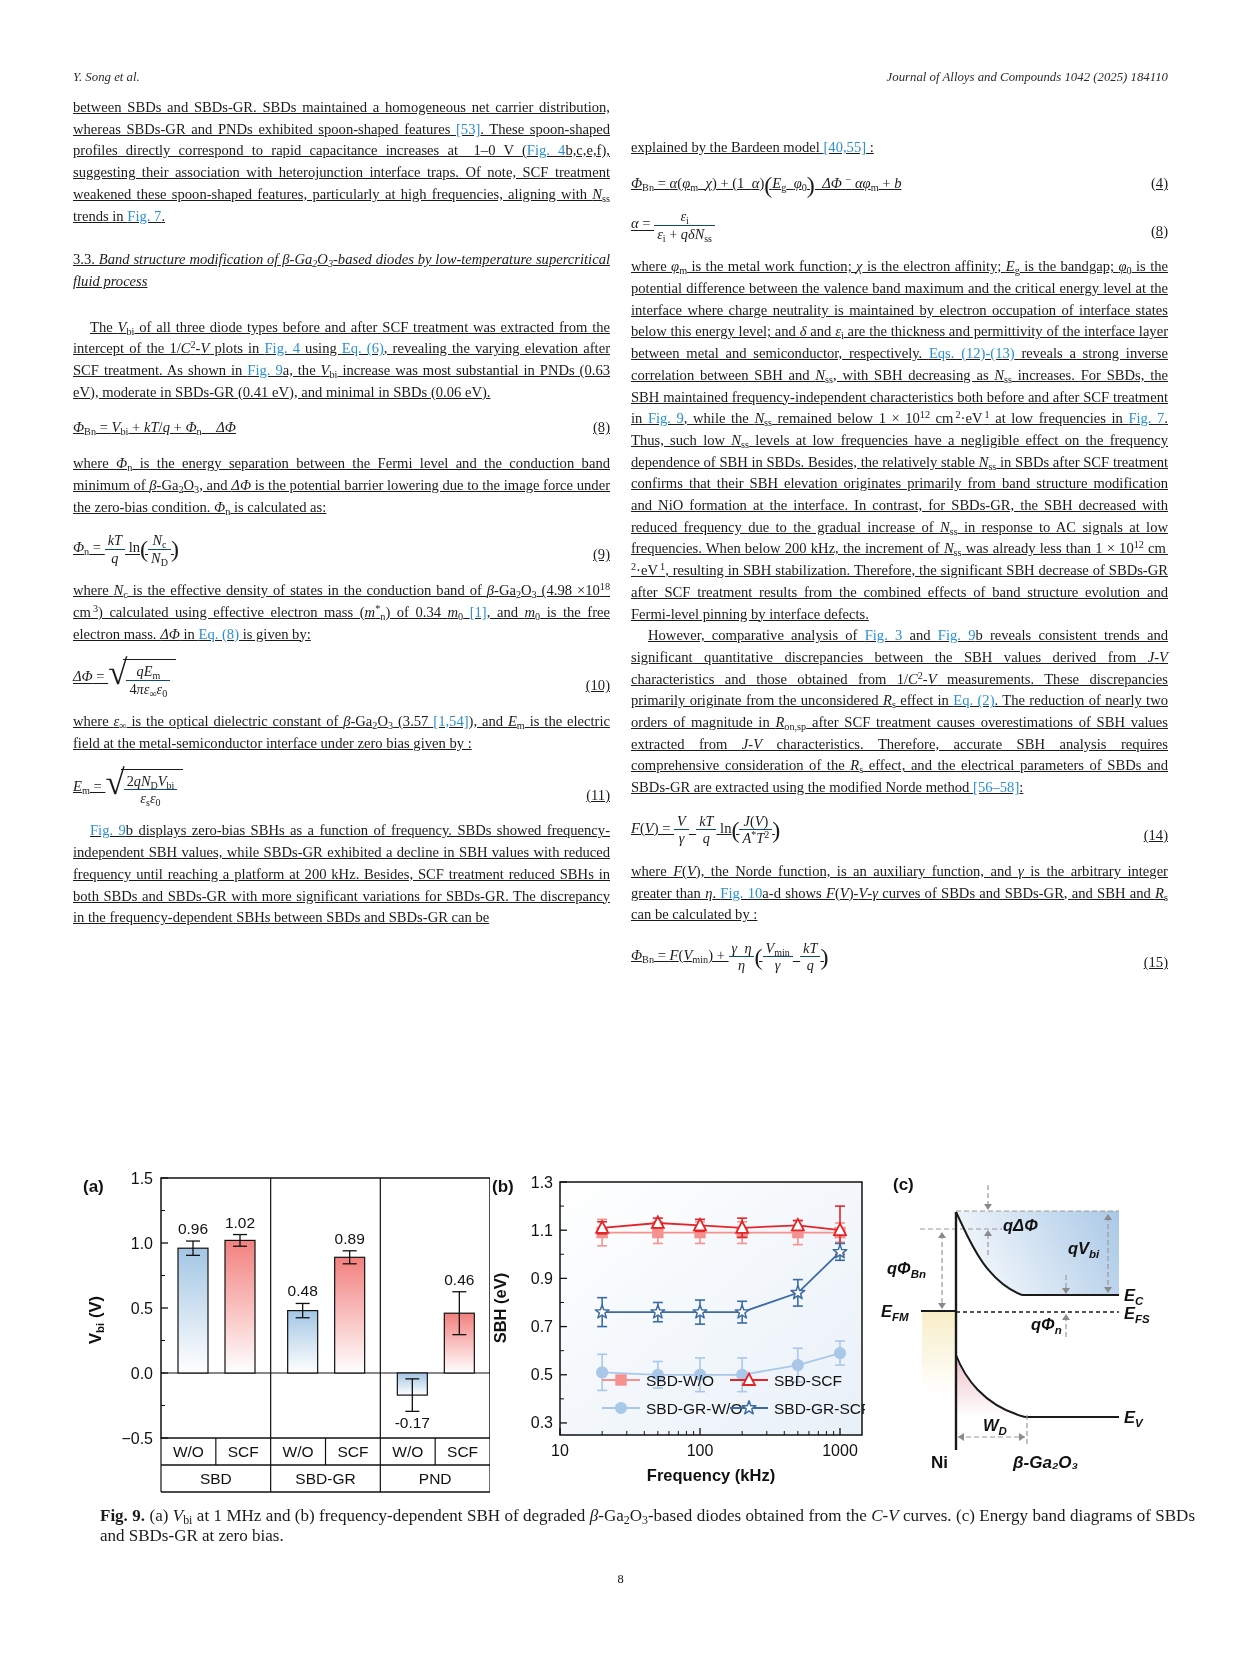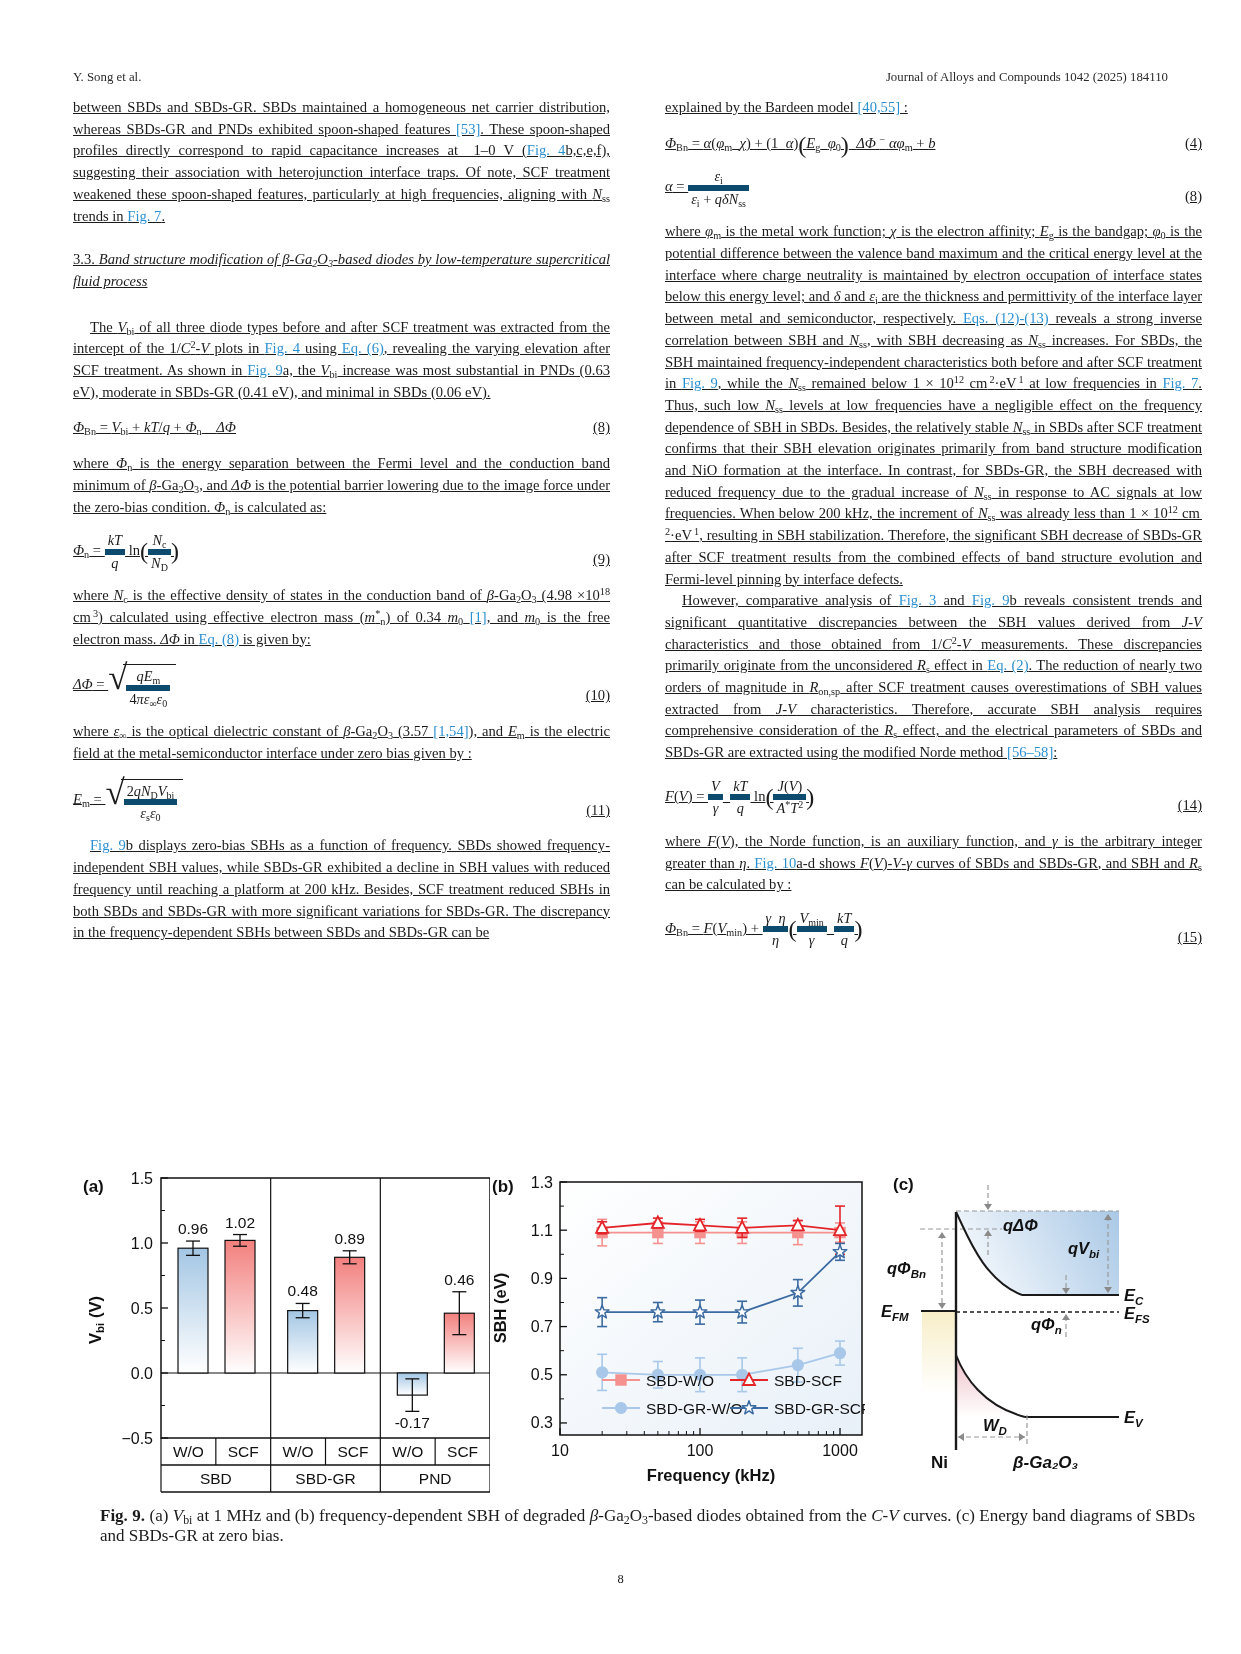--- a/index.html
+++ b/index.html
@@ -1,33 +1,33 @@
 <!DOCTYPE html>
 <html><head>
 <meta charset="utf-8">
 <style>
   html,body{margin:0;padding:0;background:#d8d8d8;}
   .page{position:relative;width:1241px;height:1654px;background:#ffffff;font-family:"Liberation Serif",serif;color:#1b1b1b;margin:0 auto;overflow:hidden;}
-  .header{position:absolute;top:70px;left:73px;width:1095px;display:flex;justify-content:space-between;font-size:12.8px;color:#2b2b2b;}
+  .header{position:absolute;top:70px;left:73px;width:1095px;display:flex;justify-content:space-between;font-style:italic;font-size:12.8px;color:#2b2b2b;}
   .col{position:absolute;top:97px;width:537px;font-size:14.6px;line-height:21.7px;text-align:justify;text-decoration:underline;}
   .col-left{left:73px;}
-  .col-right{left:665px;}
+  .col-right{left:631px;margin-top:40px;}
   .para{margin:0;}
   .para.ind{text-indent:17px;}
   .headline{margin:22px 0 24px 0;}
   .it{font-style:italic;}
   .bd{font-weight:bold;}
   .link{color:#2b90d0;}
   .sub{font-size:0.70em;vertical-align:-0.28em;line-height:0;}
   .sup{font-size:0.70em;vertical-align:0.5em;line-height:0;}
   .eq{display:flex;align-items:flex-end;margin:14px 0;}
   .eq-body{flex:1;}
   .eq-num{margin-left:8px;}
   .frac{display:inline-block;vertical-align:middle;text-align:center;line-height:1.15;font-size:0.98em;}
-  .frac .num{display:block;border-bottom:6px solid #0c4a6e;padding:0 3px;}
+  .frac .num{display:block;border-bottom:1px solid #0c4a6e;padding:0 3px;}
   .frac .den{display:block;padding:0 3px;}
   .sqrt{display:inline-flex;align-items:flex-start;vertical-align:middle;}
   .sqrt-sym{font-size:2.4em;line-height:1;transform:translateY(-4px);font-style:normal;}
   .sqrt-body{border-top:1.5px solid #1b1b1b;padding:3px 6px 0 3px;margin-left:-4px;}
   .bigp{font-size:1.65em;vertical-align:middle;line-height:0;font-weight:300;}
   .figure{position:absolute;left:75px;top:1128px;width:1165px;height:375px;display:flex;font-family:"Liberation Sans",sans-serif;}
   .caption{position:absolute;left:73px;top:1506px;width:1095px;font-size:17px;line-height:19.5px;text-align:justify;margin-left:27px;}
   .pagenum{position:absolute;top:1572px;left:0;width:100%;text-align:center;font-size:12.5px;}
 </style>
 </head>

